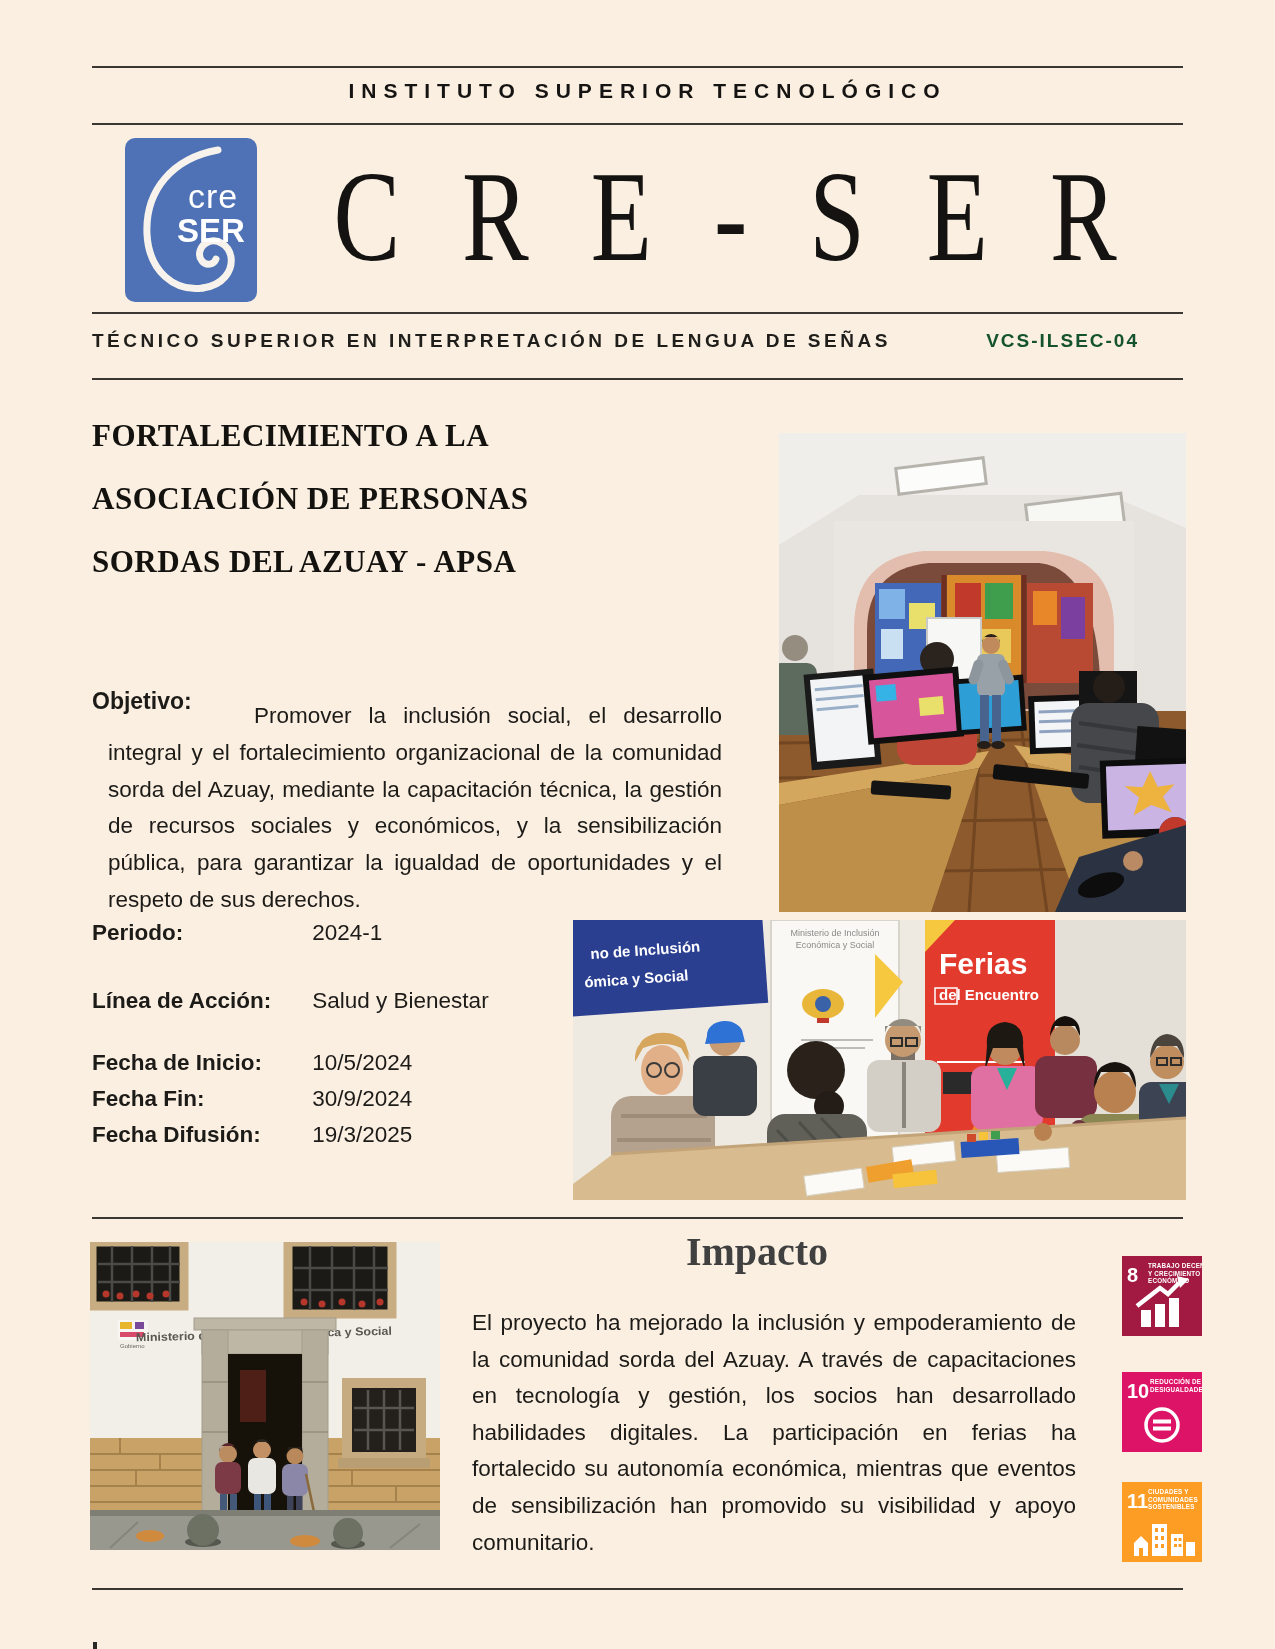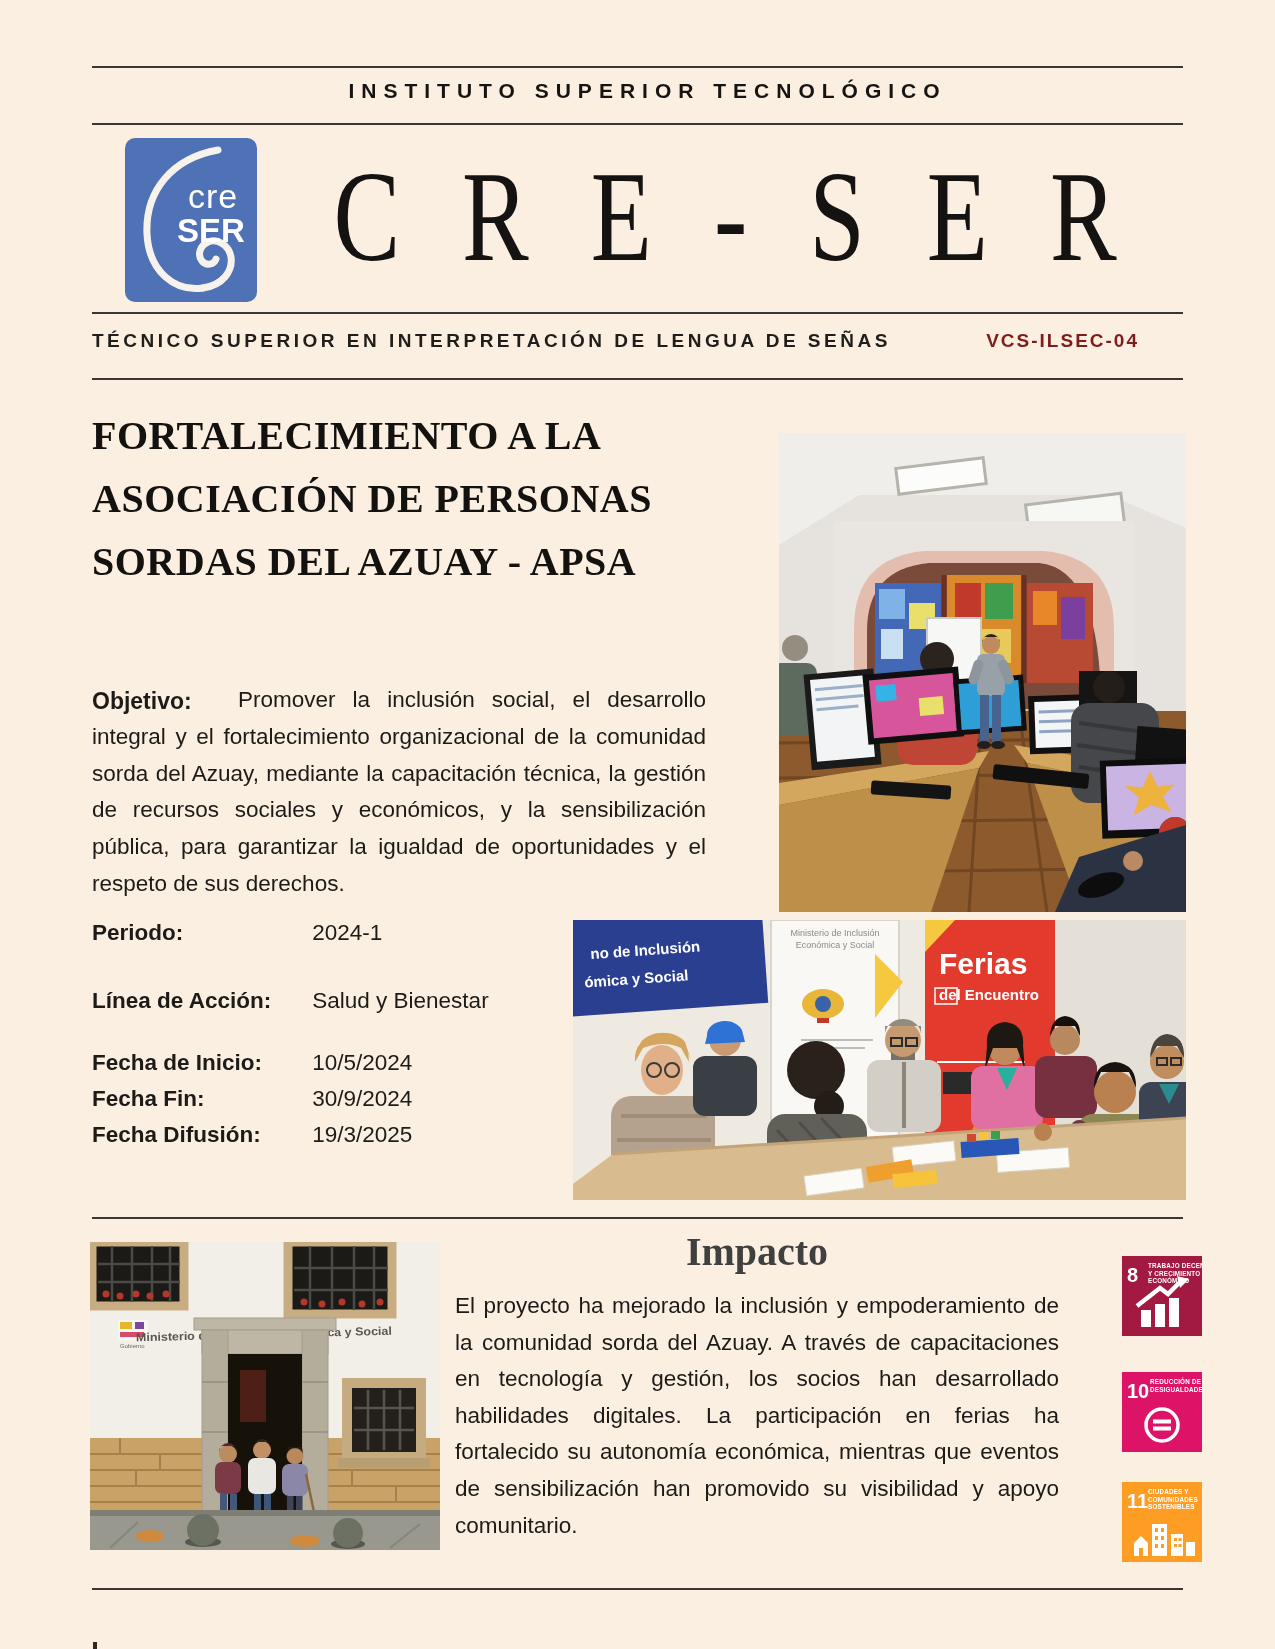--- a/index.html
+++ b/index.html
@@ -10,36 +10,36 @@
              font-size:21px;letter-spacing:7px;color:#161412;}
   .brand{position:absolute;left:240px;width:960px;top:146px;padding-left:36px;text-align:center;
          font-family:"Liberation Serif","DejaVu Serif",serif;font-weight:500;color:#141311;
          font-size:100px;line-height:110px;letter-spacing:62px;white-space:nowrap;
          transform:scaleY(1.3);transform-origin:50% 0;}
   .logo{position:absolute;left:125px;top:138px;width:132px;height:164px;}
   .logo text{font-family:"Liberation Sans","DejaVu Sans",sans-serif;}
   .program-row{position:absolute;left:92px;top:330px;width:1047px;display:flex;
                justify-content:space-between;align-items:baseline;}
   .program{font-size:19px;letter-spacing:3.5px;color:#201e1b;font-weight:bold;}
-  .code{font-size:19px;font-weight:bold;letter-spacing:2px;color:#7f1d1d;}
+  .code{font-size:19px;font-weight:bold;letter-spacing:2px;color:#14532d;}
   .title{position:absolute;left:92px;top:404px;width:680px;
          font-family:"Liberation Serif","DejaVu Serif",serif;font-weight:800;
-         font-size:40px;line-height:63px;color:#14120f;letter-spacing:.5px;}
+         font-size:31px;line-height:63px;color:#14120f;letter-spacing:.5px;}
   .obj-label{position:absolute;left:92px;top:688px;font-size:23px;font-weight:bold;}
   .objective{position:absolute;left:92px;top:682px;width:614px;font-size:22.5px;
-             line-height:36.8px;text-align:justify;text-indent:146px;margin:0;}
+             line-height:36.8px;text-align:justify;text-indent:146px;margin:16px;}
   .meta-row{position:absolute;left:92px;font-size:22.5px;white-space:nowrap;}
   .meta-row .lab{font-weight:bold;display:inline-block;width:214px;}
   .photo{position:absolute;}
   .photo svg{display:block;width:100%;height:100%;}
   .impact-head{position:absolute;left:455px;top:1228px;width:604px;text-align:center;
                font-family:"Liberation Serif","DejaVu Serif",serif;font-weight:800;
                font-size:40px;color:#404040;}
   .impact-text{position:absolute;left:455px;top:1288px;width:604px;font-size:22.5px;
-               line-height:36.6px;text-align:justify;margin:0;}
+               line-height:36.6px;text-align:justify;margin:17px;}
   .sdg{position:absolute;left:1122px;width:80px;height:80px;}
   .sdg-num{font-size:20px;font-weight:bold;fill:#fff;font-family:"Liberation Sans",sans-serif;}
   .sdg-label{font-size:6.3px;font-weight:bold;fill:#fff;letter-spacing:.2px;
              font-family:"Liberation Sans",sans-serif;}
   .authors{position:absolute;left:92px;top:1606px;font-size:19px;letter-spacing:1.5px;color:#24221f;}
   .authors b{letter-spacing:1.5px;}
   .authors span{padding-left:8px;}
   .cut-mark{position:absolute;left:93px;top:1642px;width:4px;height:7px;background:#2b2926;}
   svg text{font-family:"Liberation Sans","DejaVu Sans",sans-serif;}
 </style>

